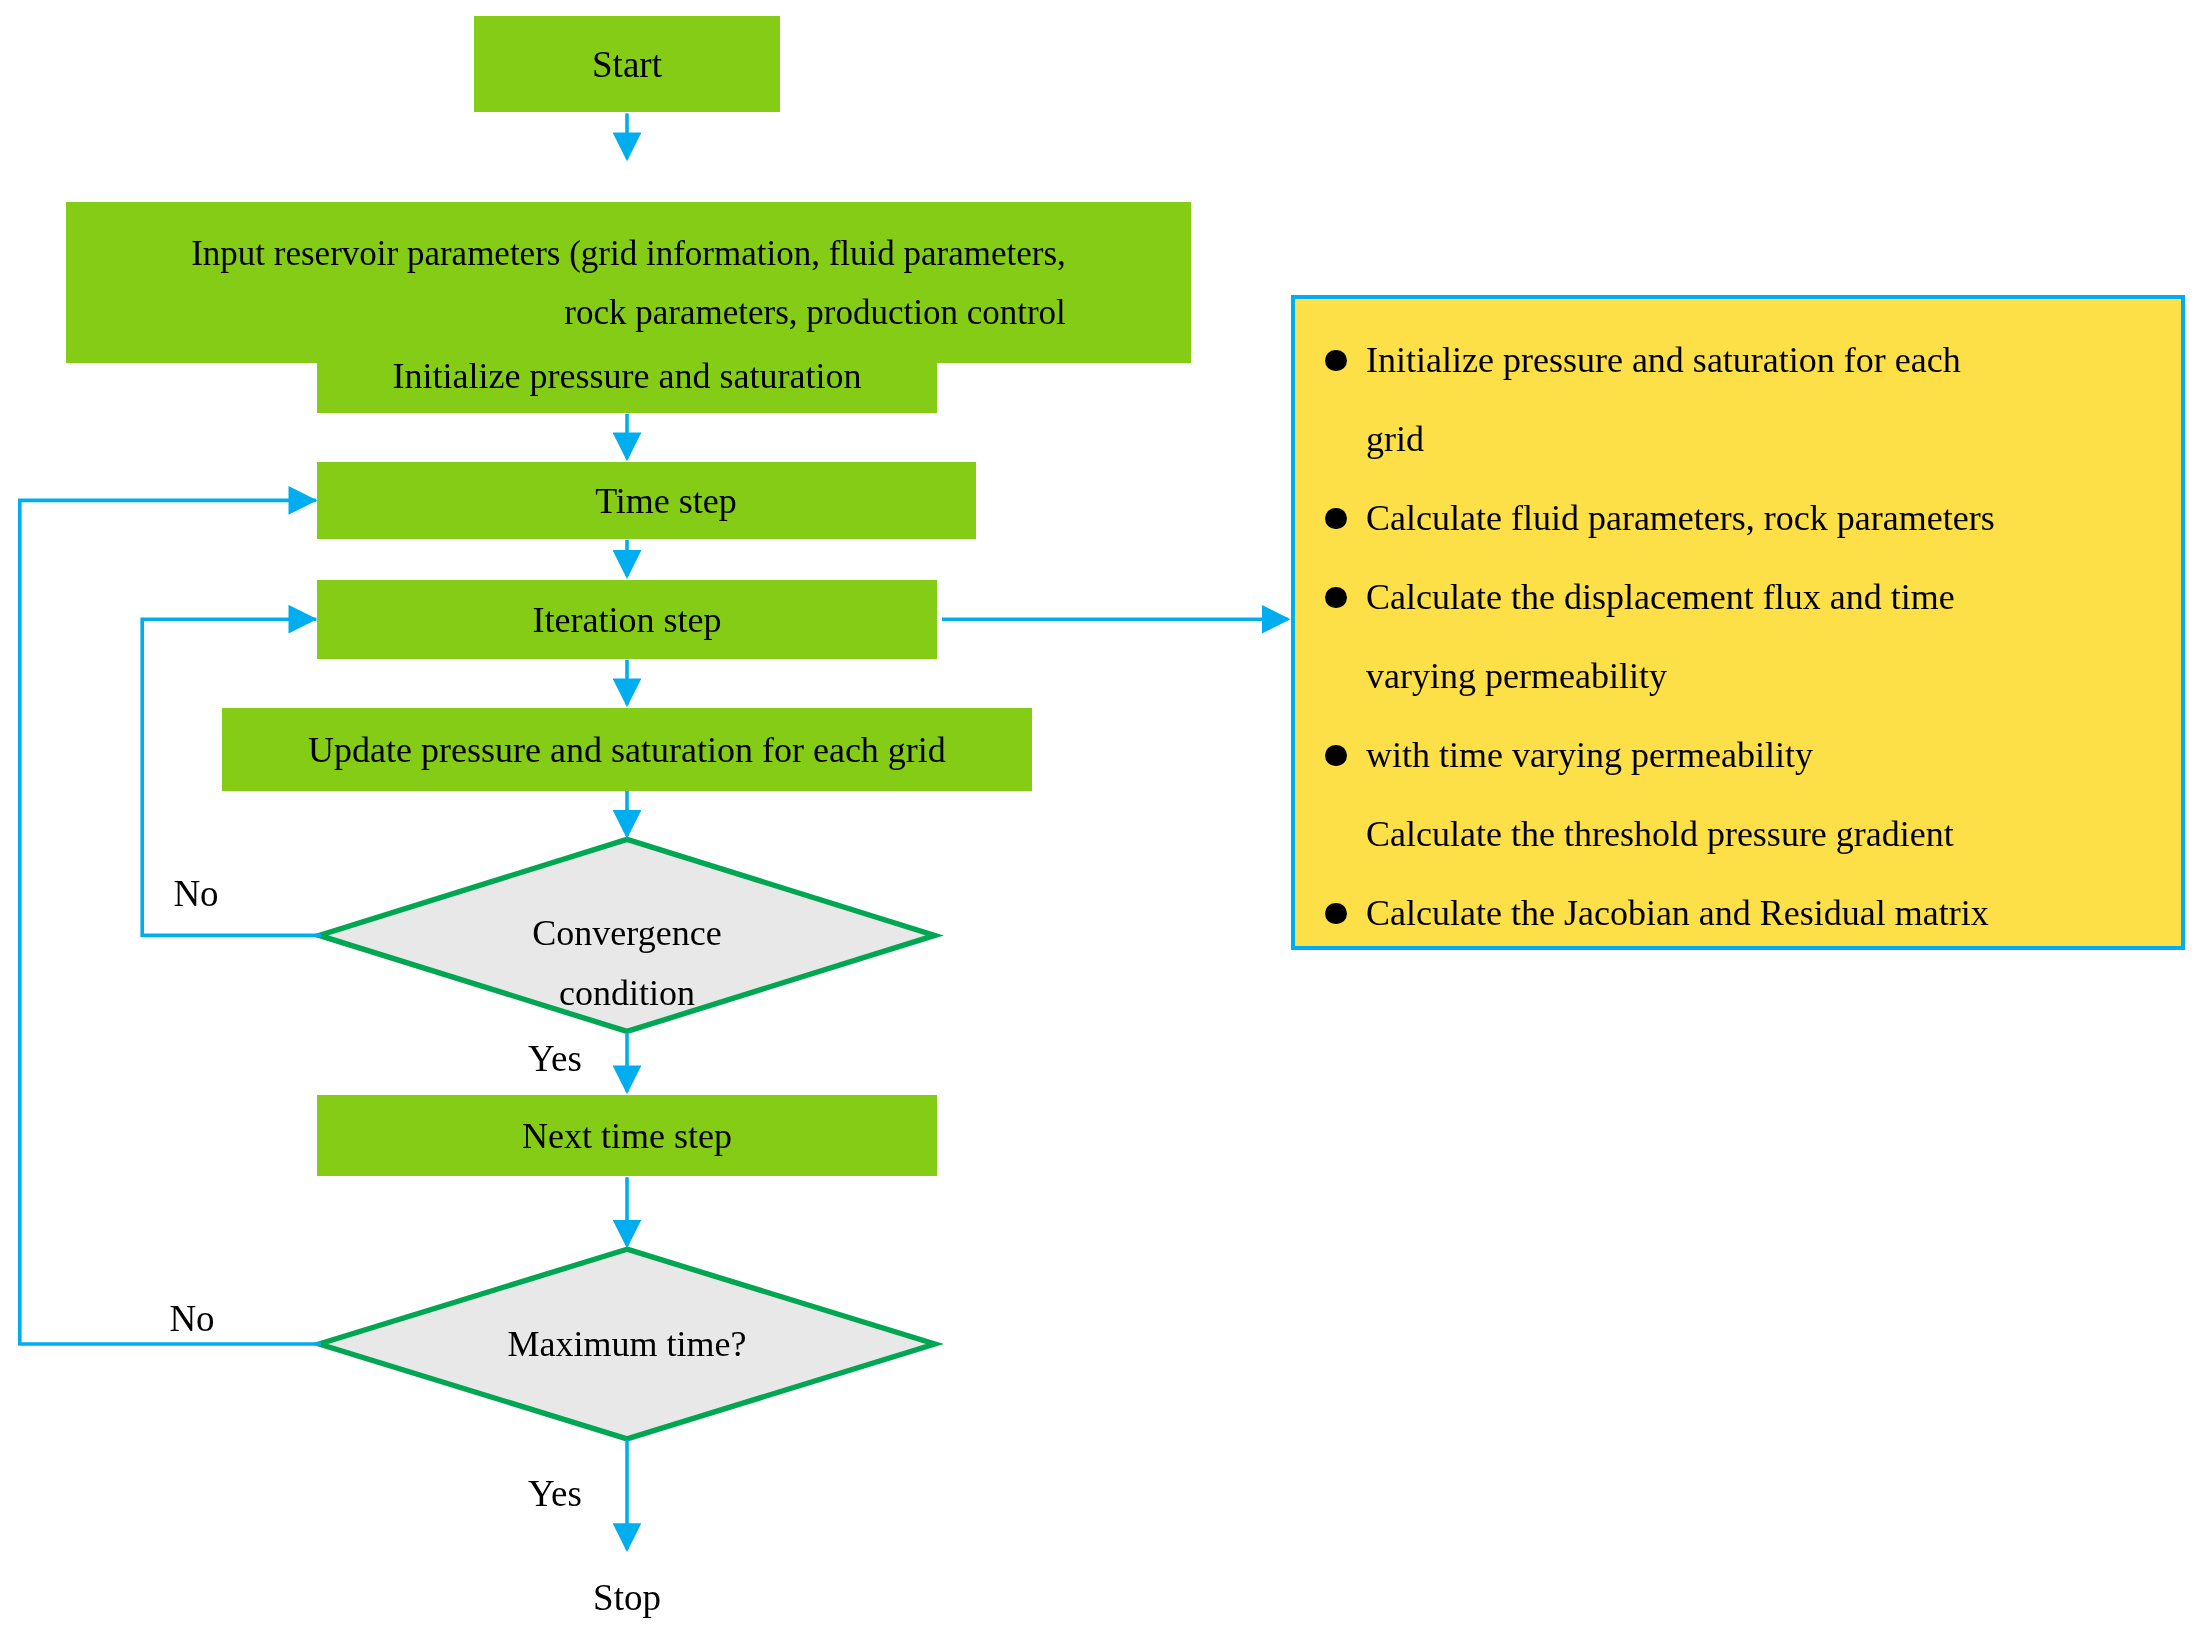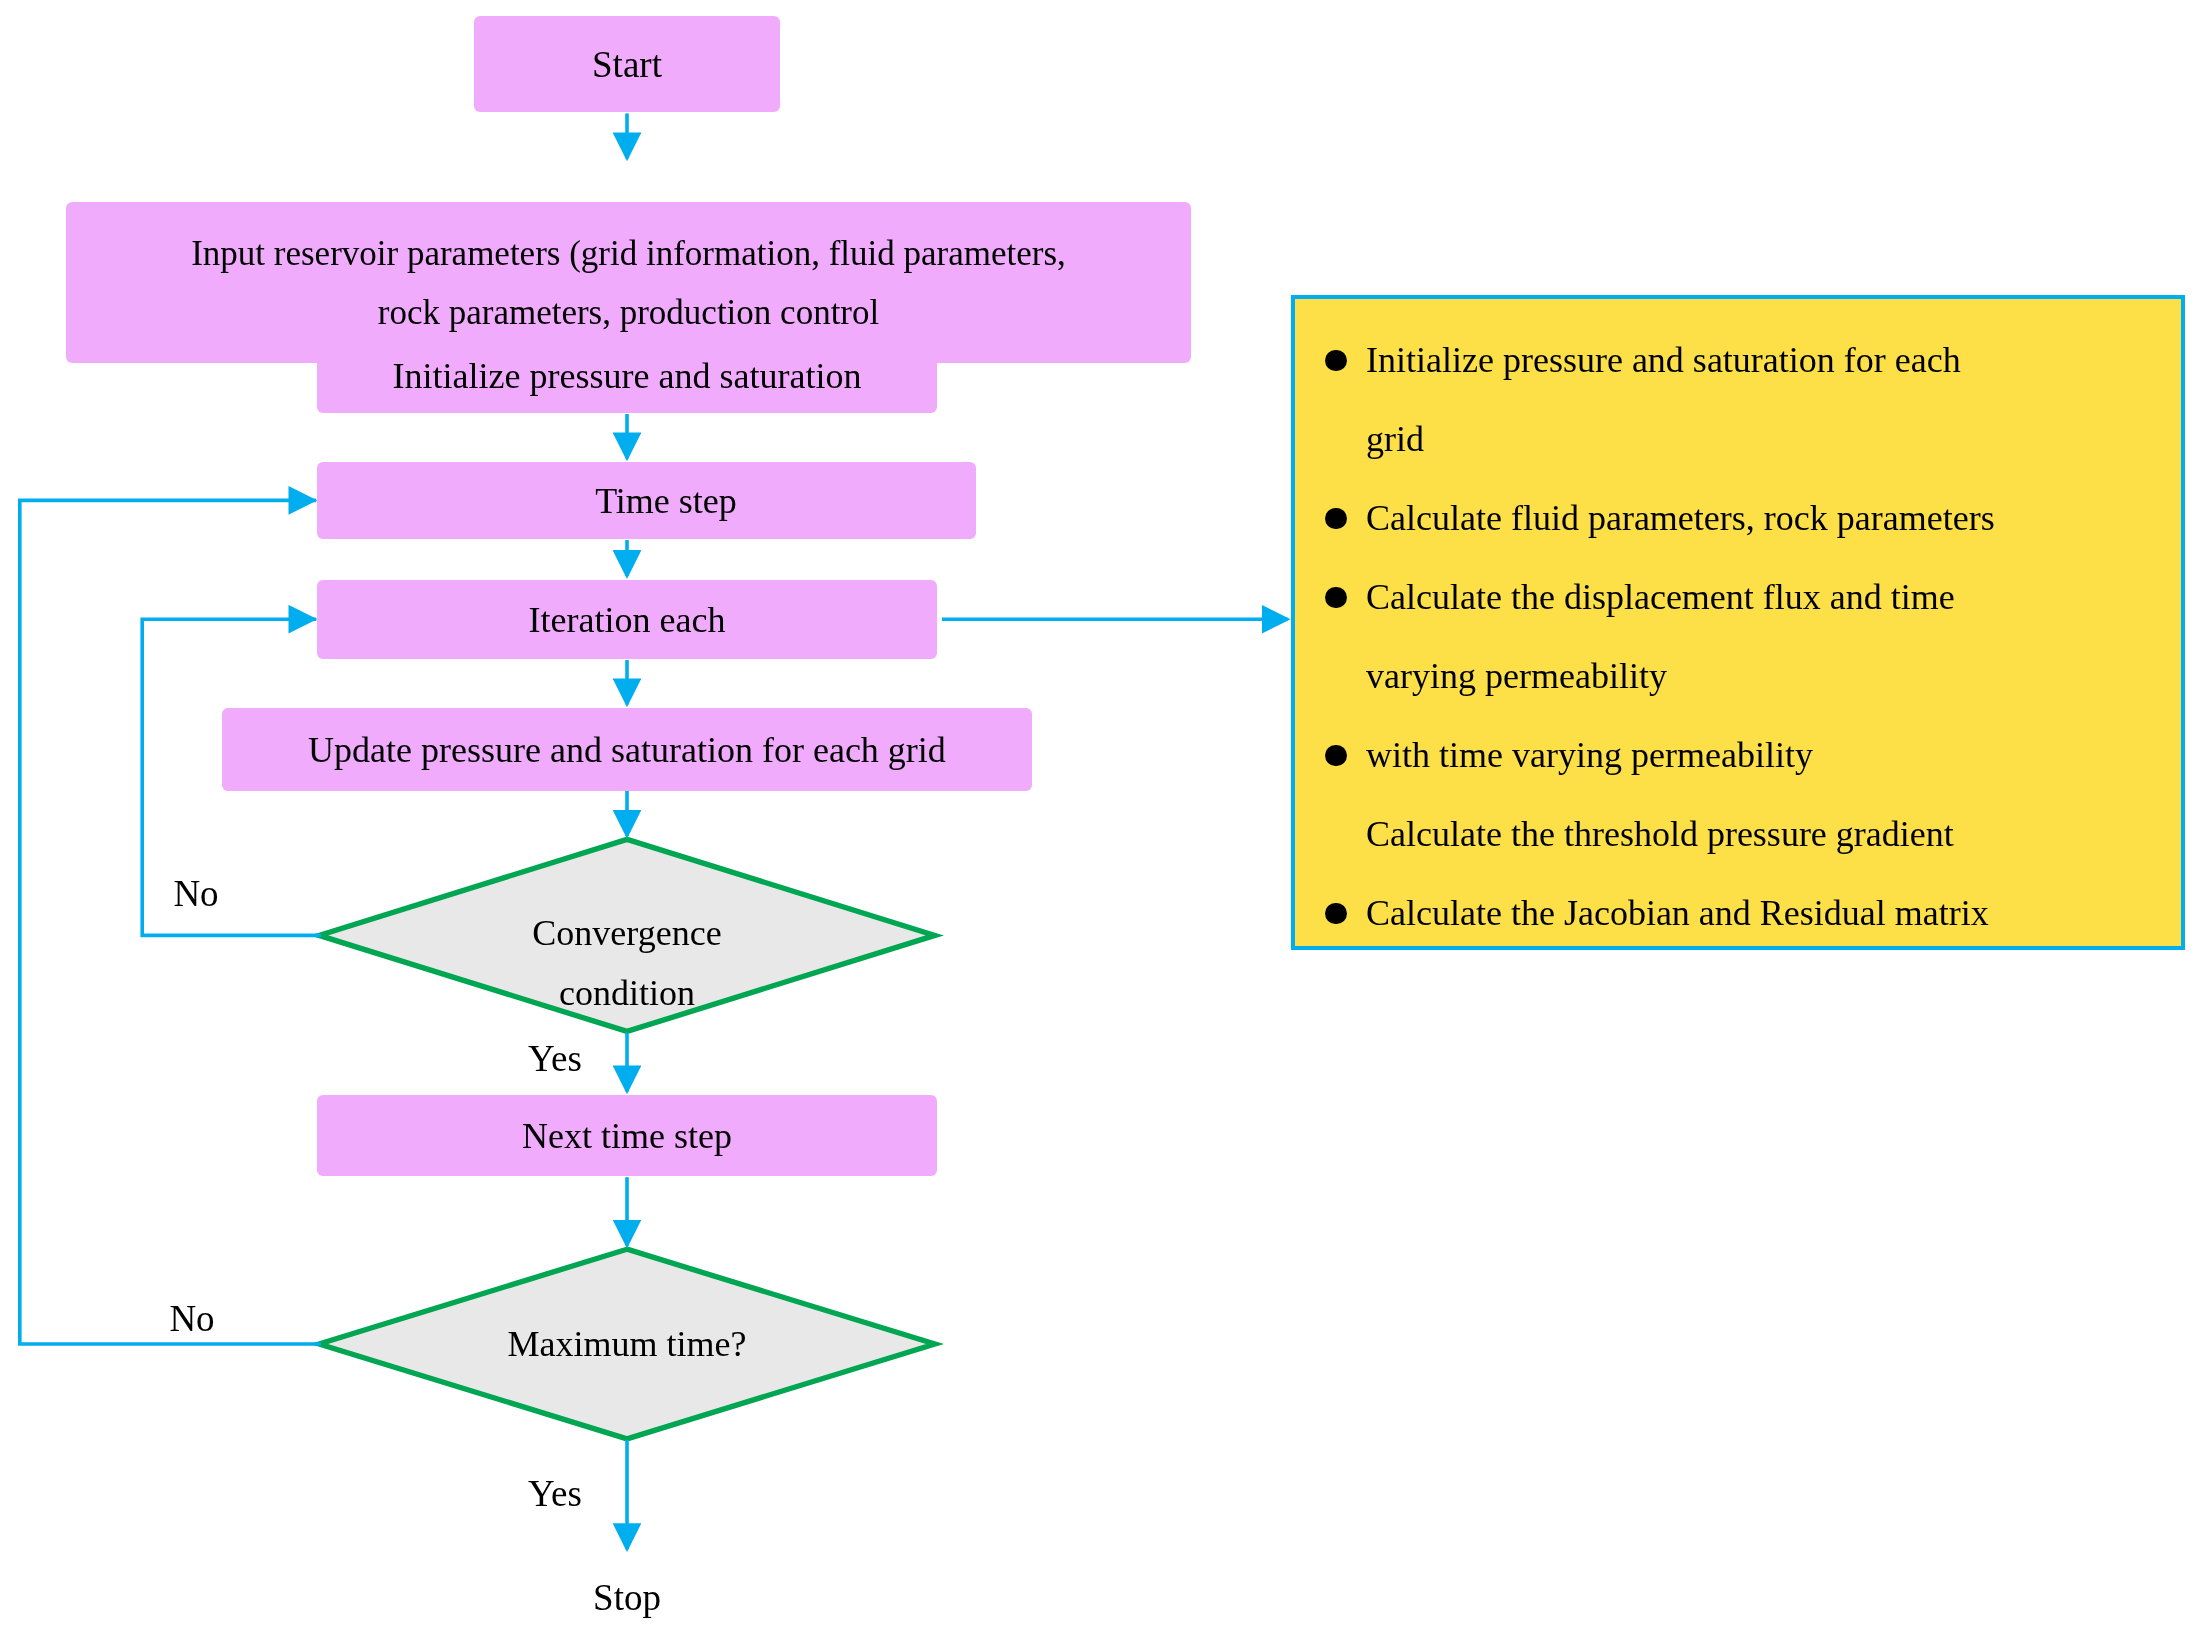--- a/index.html
+++ b/index.html
@@ -7,26 +7,25 @@
     position:relative;
     width:2205px;height:1647px;
     background:#ffffff;
     font-family:"Liberation Serif","DejaVu Serif",serif;
     color:#000000;
     overflow:hidden;
   }
   #connectors{position:absolute;left:0;top:0;z-index:0;}
   .node{
     position:absolute;
-    background:#f0abfc;
+    background:#84cc16;
     display:flex;align-items:center;justify-content:center;
-    text-align:center;
+    text-align:right;
     font-size:36px;line-height:1.0;
     z-index:1;
-    border-radius:6px;
   }
   .node.multiline{white-space:pre-line;line-height:59px;font-size:35px;}
   .diamond-label{
     position:absolute;z-index:2;
     display:flex;align-items:center;justify-content:center;
     text-align:center;white-space:pre-line;
     font-size:36px;line-height:60px;
   }
   .edge-label{
     position:absolute;z-index:2;
@@ -85,21 +84,21 @@
 
   <div class="node" style="left:474px;top:16px;width:306px;height:96px;font-size:37px;">Start</div>
 
   <div class="node multiline" style="left:66px;top:162px;width:1125px;height:161px;margin-top:40px;">Input reservoir parameters (grid information, fluid parameters,
 rock parameters, production control</div>
 
   <div class="node" style="left:317px;top:339px;width:620px;height:74px;">Initialize pressure and saturation</div>
 
   <div class="node" style="left:317px;top:462px;width:620px;height:77px;padding-left:39px;">Time step</div>
 
-  <div class="node" style="left:317px;top:580px;width:620px;height:79px;">Iteration each</div>
+  <div class="node" style="left:317px;top:580px;width:620px;height:79px;">Iteration step</div>
 
   <div class="node" style="left:222px;top:708px;width:810px;height:83px;">Update pressure and saturation for each grid</div>
 
   <div class="node" style="left:317px;top:1095px;width:620px;height:81px;">Next time step</div>
 
   <div class="diamond-label" style="left:477px;top:897px;width:300px;height:132px;">Convergence
 condition</div>
 
   <div class="diamond-label" style="left:447px;top:1325px;width:360px;height:38px;">Maximum time?</div>
 

